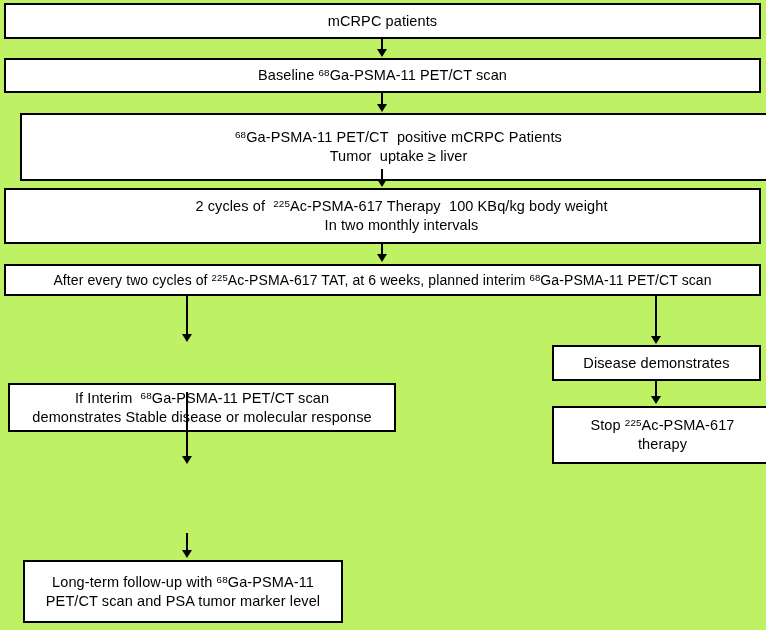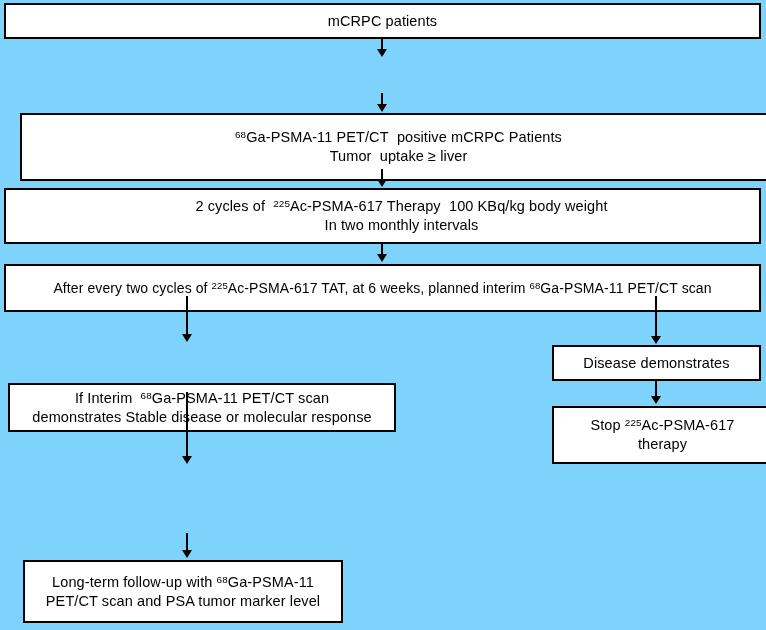--- a/index.html
+++ b/index.html
@@ -4,21 +4,21 @@
 <style>
   html, body {
     margin: 0;
     padding: 0;
     background: #ffffff;
   }
   #canvas {
     position: relative;
     width: 766px;
     height: 630px;
-    background: #7dd3fc;
+    background: #bef264;
     font-family: "Liberation Sans", sans-serif;
     color: #000000;
     overflow: hidden;
   }
   .node {
     position: absolute;
     box-sizing: border-box;
     border: 2px solid #000000;
     background: #ffffff;
     display: flex;
@@ -63,39 +63,42 @@
 
 <div id="canvas">
 
   <div class="node" style="left:4px; top:3px; width:757px; height:36px;">
     <span class="txt">mCRPC patients</span>
   </div>
 
   <div class="conn vline" style="left:381px; top:39px; height:12px;"></div>
   <div class="arrowhead" style="left:377px; top:49px;"></div>
 
+  <div class="node" style="left:4px; top:58px; width:757px; height:35px;">
+    <span class="txt">Baseline <sup>68</sup>Ga-PSMA-11 PET/CT scan</span>
+  </div>
 
   <div class="conn vline" style="left:381px; top:93px; height:13px;"></div>
   <div class="arrowhead" style="left:377px; top:104px;"></div>
 
   <div class="node" style="left:20px; top:113px; width:757px; height:68px;">
     <span class="txt"><sup>68</sup>Ga-PSMA-11 PET/CT&nbsp; positive mCRPC Patients<br>Tumor&nbsp; uptake ≥ liver</span>
   </div>
 
   <div class="conn vline" style="left:381px; top:169px; height:12px;"></div>
   <div class="arrowhead" style="left:377px; top:179px;"></div>
 
   <div class="node" style="left:4px; top:188px; width:757px; height:56px;padding-left:38px;">
     <span class="txt">2 cycles of&nbsp; <sup>225</sup>Ac-PSMA-617 Therapy&nbsp; 100 KBq/kg body weight<br>In&nbsp;two monthly&nbsp;intervals</span>
   </div>
 
   <div class="conn vline" style="left:381px; top:244px; height:11px;"></div>
   <div class="arrowhead" style="left:377px; top:254px;"></div>
 
-  <div class="node" style="left:4px; top:264px; width:757px; height:48px;justify-content:flex-end;">
+  <div class="node" style="left:4px; top:264px; width:757px; height:32px;justify-content:flex-end;">
     <span class="txt" style="font-size:14px;">After every&nbsp;two cycles of <sup>225</sup>Ac-PSMA-617 TAT, at 6 weeks, planned interim <sup>68</sup>Ga-PSMA-11 PET/CT scan</span>
   </div>
 
   <div class="conn vline" style="left:186px; top:296px; height:40px;"></div>
   <div class="arrowhead" style="left:182px; top:334px;"></div>
 
   <div class="conn vline" style="left:655px; top:296px; height:42px;"></div>
   <div class="arrowhead" style="left:651px; top:336px;"></div>
 
   <div class="node" style="left:8px; top:343px; width:388px; height:49px;margin-top:40px;">

